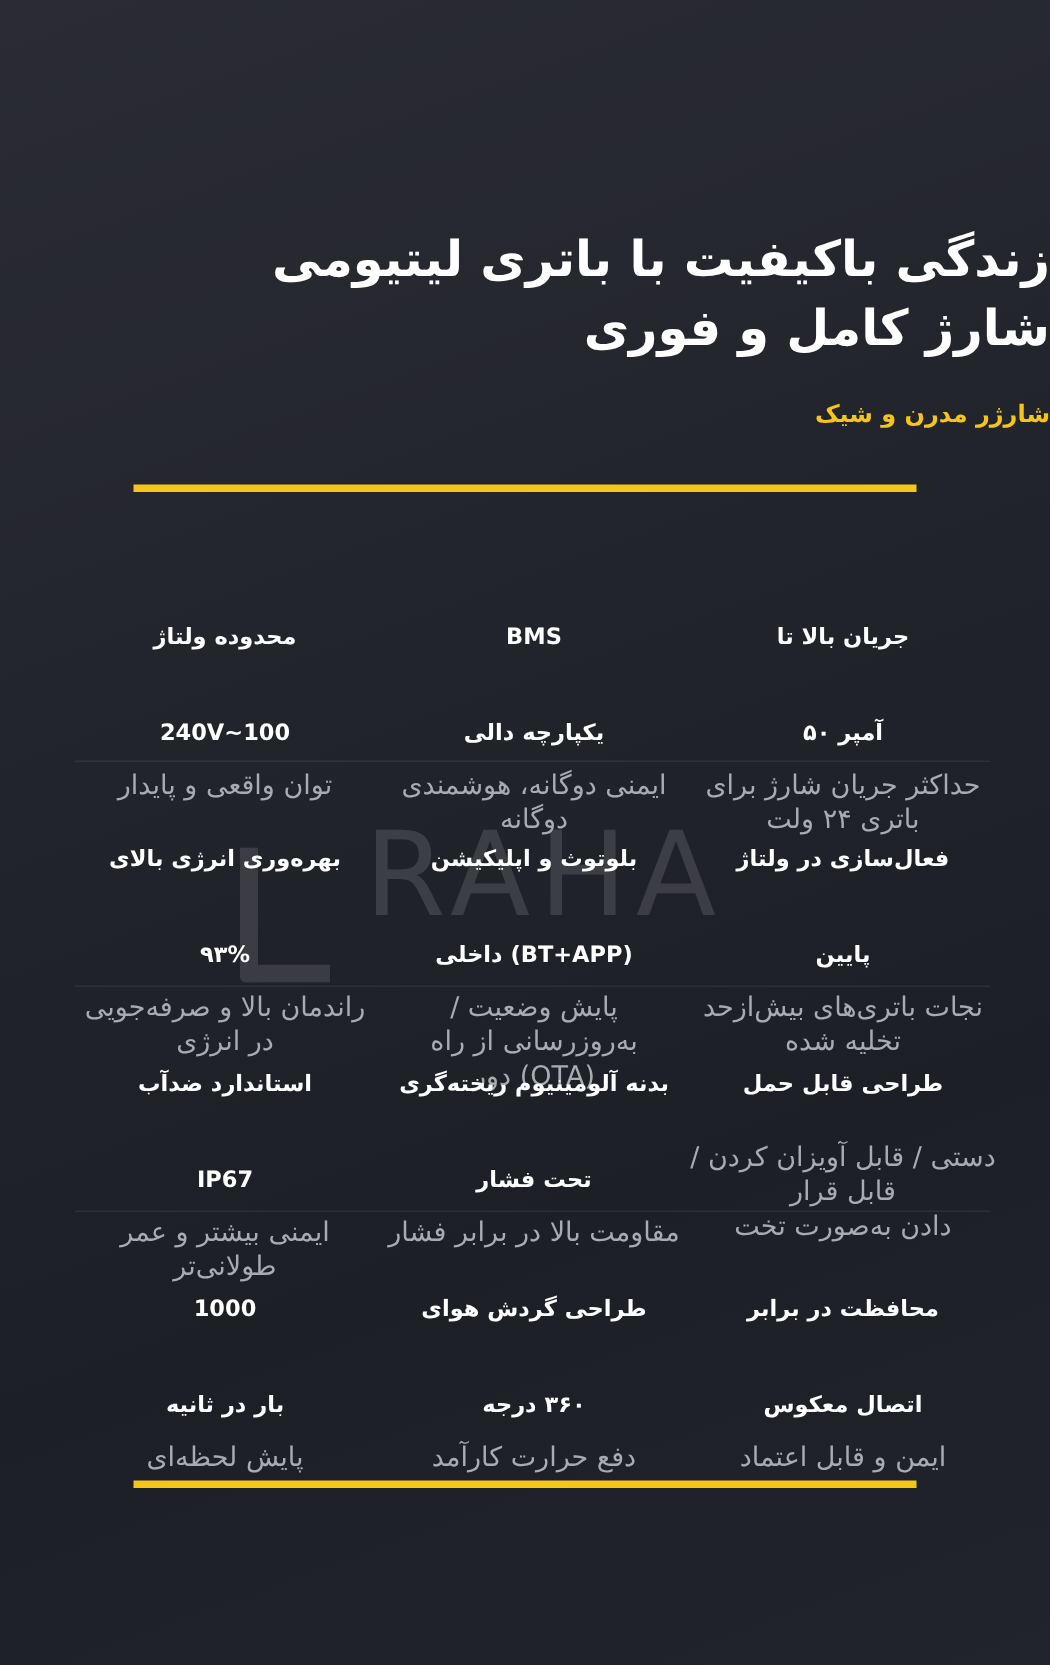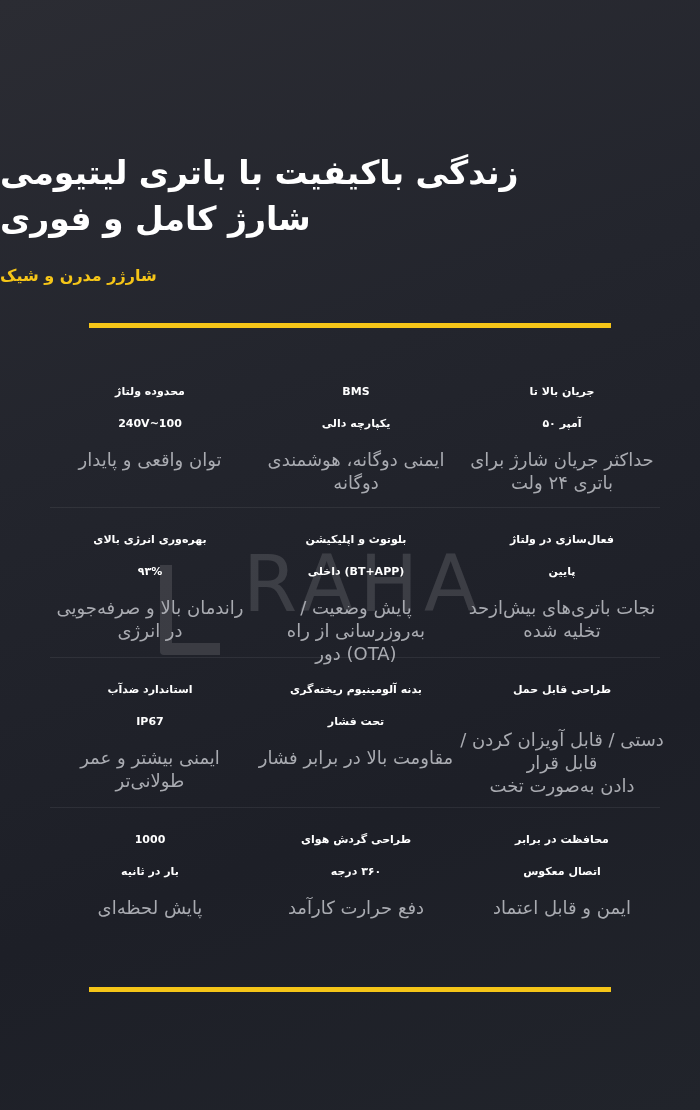--- a/index.html
+++ b/index.html
@@ -41,32 +41,32 @@
     height: 90px;
     border-left: 12px solid rgba(255,255,255,0.12);
     border-bottom: 12px solid rgba(255,255,255,0.12);
     border-bottom-left-radius: 4px;
   }
   .title {
     position: absolute;
     top: 150px;
     left: 0;
     width: 700px;
-    text-align: left;
+    text-align: right;
     font-size: 33px;
     font-weight: bold;
     line-height: 46px;
     color: #ffffff;
   }
   .subtitle {
     position: absolute;
     top: 266px;
     left: 0;
     width: 700px;
-    text-align: left;
+    text-align: right;
     font-size: 16px;
     font-weight: bold;
     color: #f5c518;
   }
   .yellow-line {
     position: absolute;
     left: 89px;
     width: 522px;
     height: 5px;
     background: #f5c518;
@@ -95,24 +95,25 @@
     right: 5px;
     height: 1px;
     background: rgba(255,255,255,0.07);
   }
   .cell {
     width: 206px;
     text-align: center;
     padding-top: 16px;
   }
   .cell .head {
-    font-size: 11px;
+    font-size: 15px;
     font-weight: bold;
     line-height: 32px;
     color: #ffffff;
+    margin-top: 32px;
   }
   .cell .desc {
     margin-top: 8px;
     font-size: 18px;
     line-height: 23px;
     color: #a9abb1;
   }
 </style>
 </head>
 <body>

